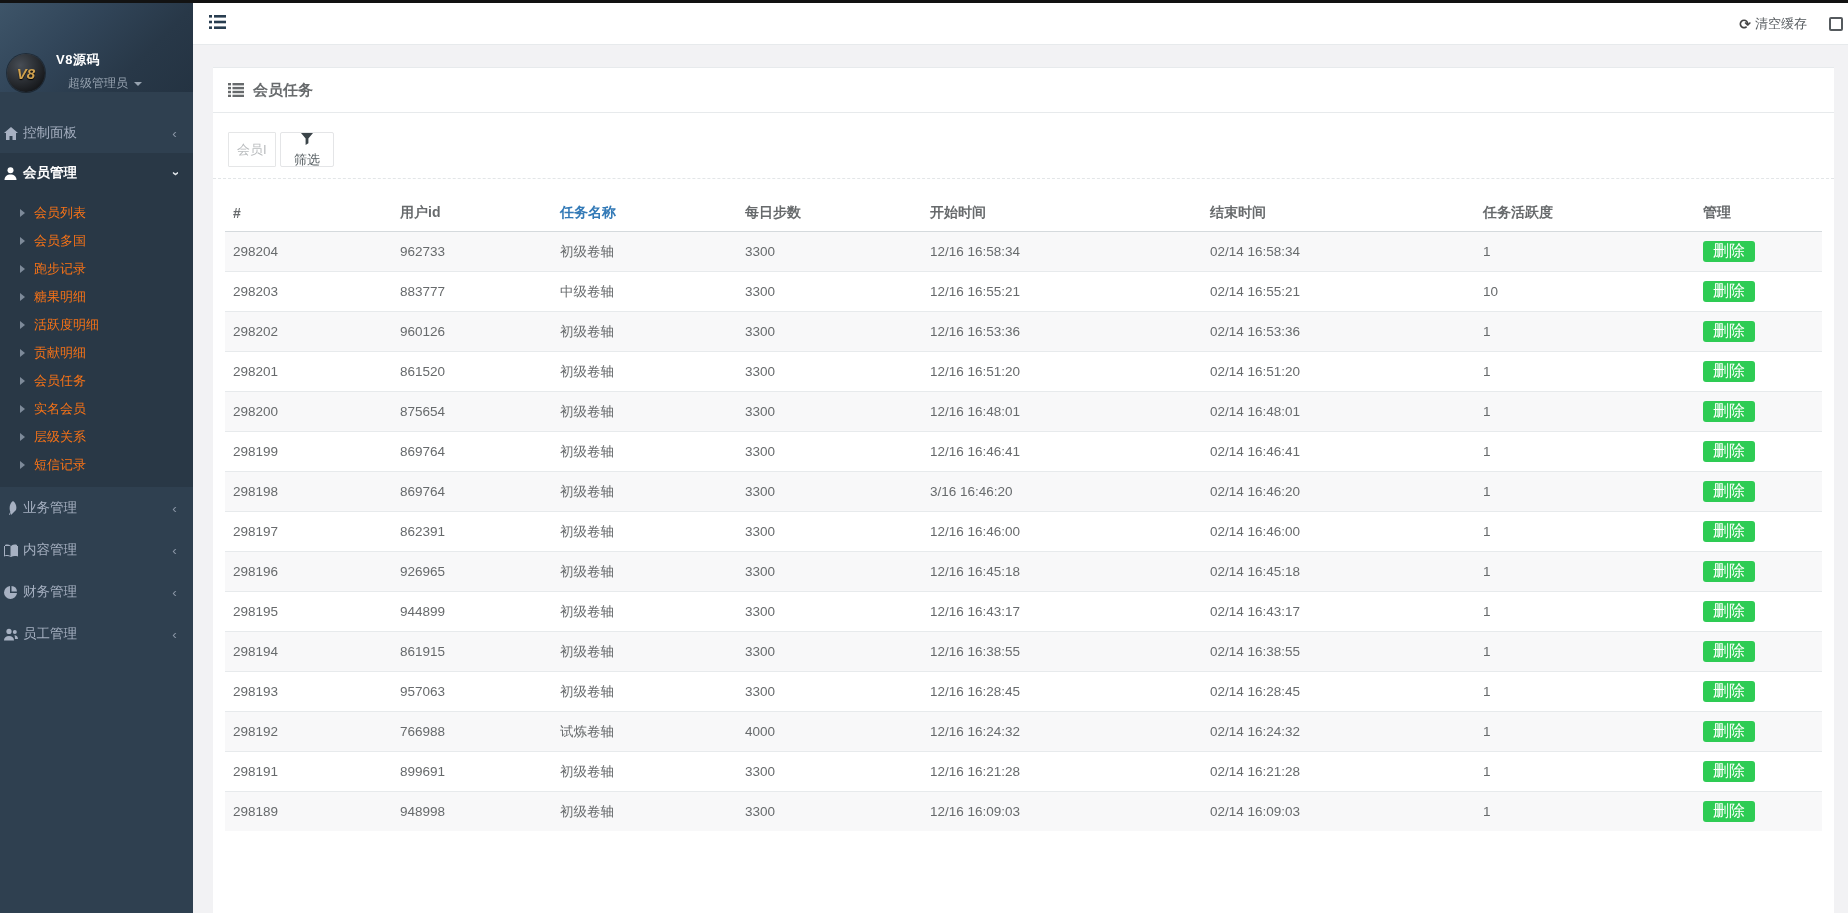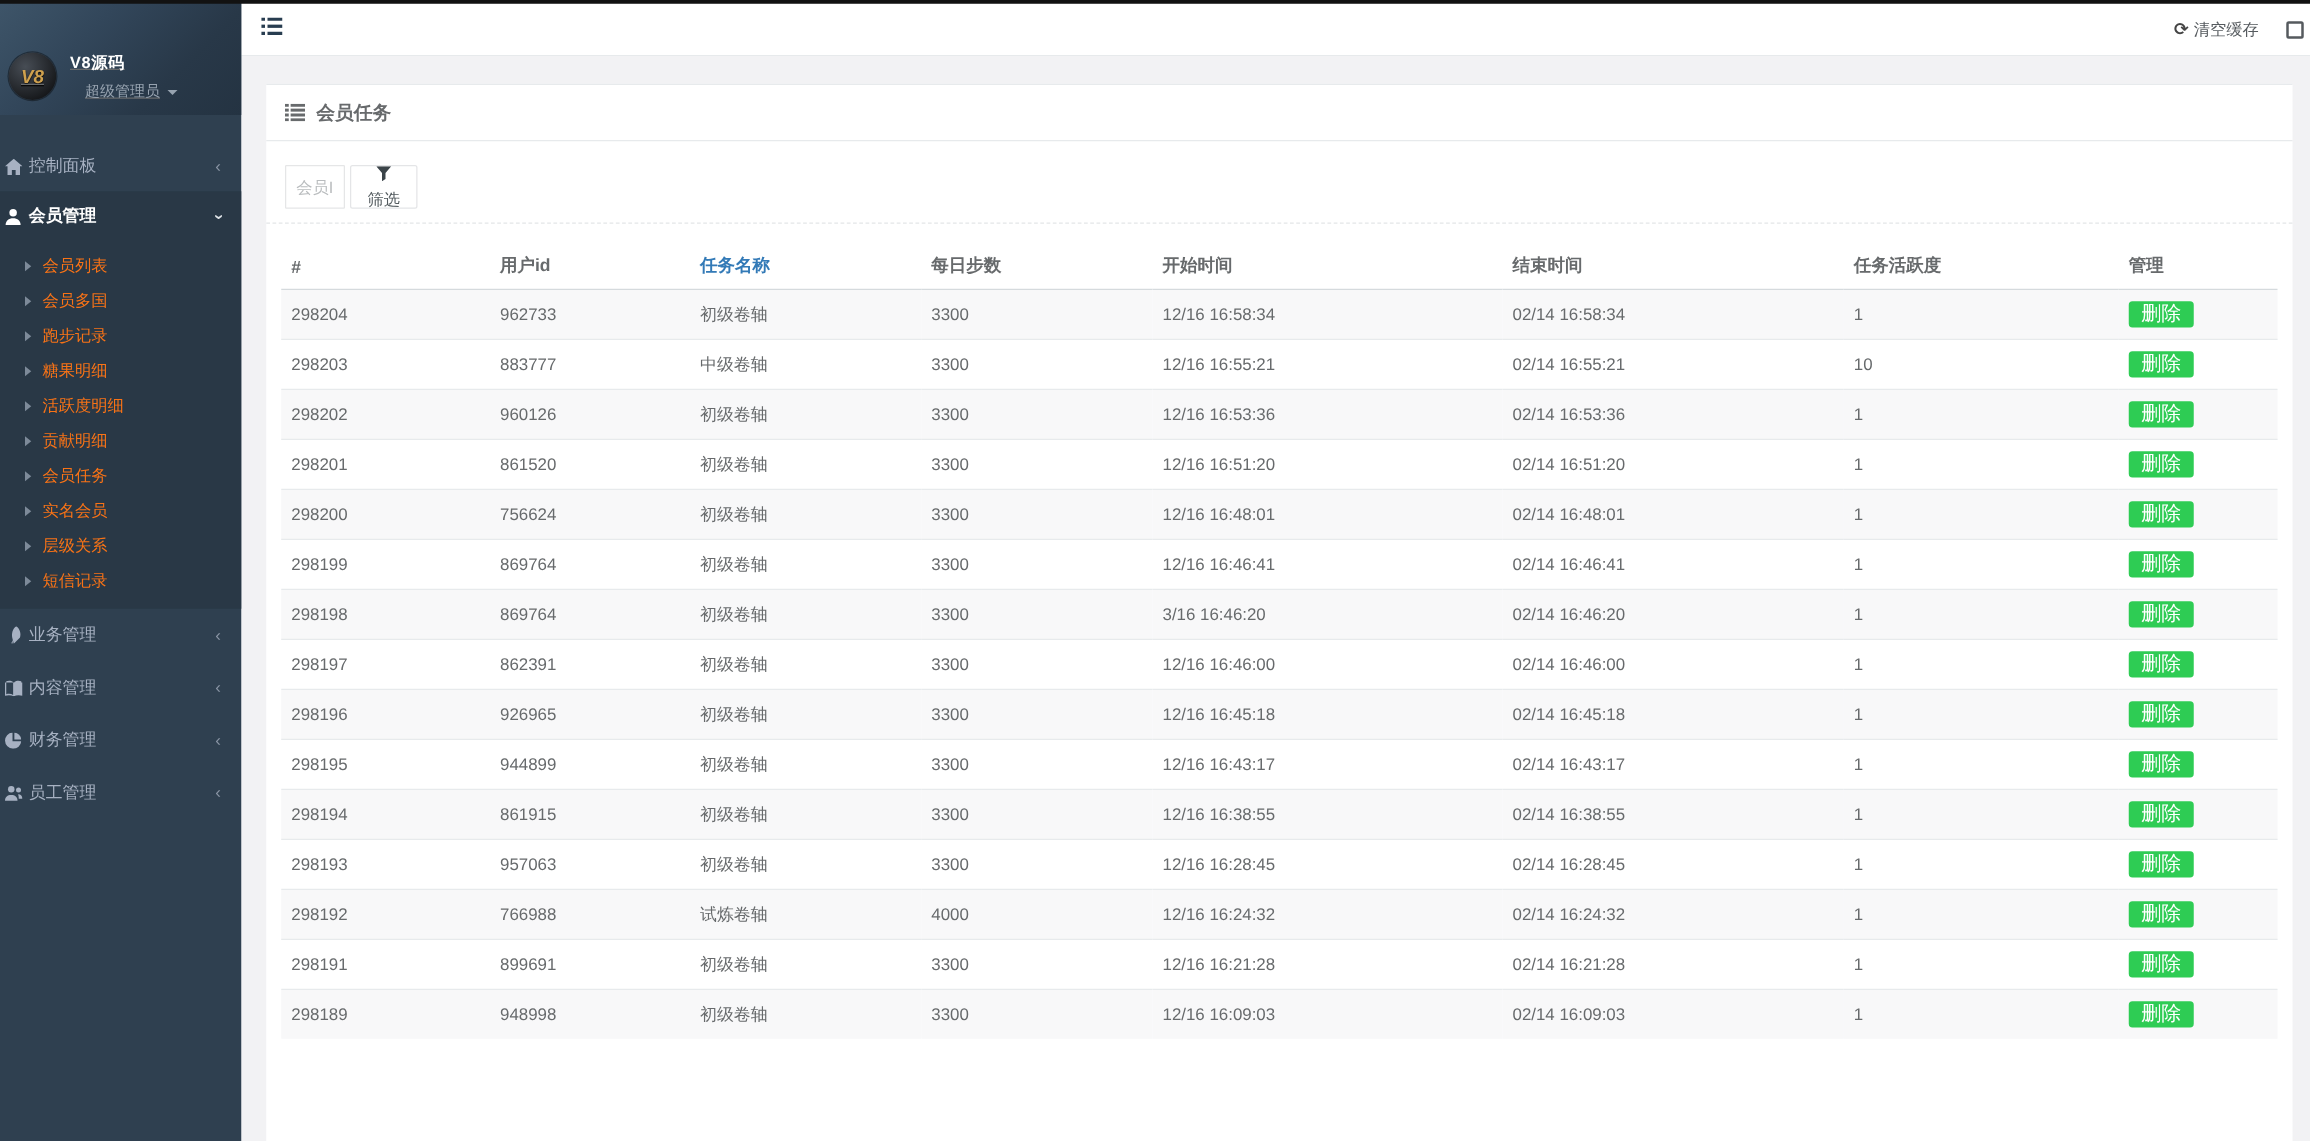--- a/index.html
+++ b/index.html
@@ -8,21 +8,21 @@
     font-family:"Liberation Sans","DejaVu Sans",sans-serif;
     background:#f2f2f4; position:relative; color:#676a6c;
   }
   .top-strip { position:absolute; top:0; left:0; width:100%; height:3px; background:#121212; z-index:20; }
 
   
   .sidebar { position:absolute; left:0; top:0; bottom:0; width:193px; background:var(--sidebar-bg,#2f4050); z-index:5; }
   .nav-header {
     height:92px; padding:30px 4px 0 7px;
     background:linear-gradient(135deg,#3e5569 0%,#32465a 35%,#283848 70%,#243342 100%);
-    display:flex; align-items:center;text-decoration:underline;
+    display:flex; align-items:flex-end;
   }
   .logo-circle {
     width:38px; height:38px; border-radius:50%;
     background:radial-gradient(circle at 35% 30%,#474d55,#17191c 75%);
     display:flex; align-items:center; justify-content:center; flex:0 0 auto;
     box-shadow:0 0 0 1px rgba(0,0,0,.4);
   }
   .logo-v8 { font-size:15px; font-weight:bold; font-style:italic; color:#cfa14f; text-shadow:0 1px 1px #000; }
   .brand-text { margin-left:11px; padding-top:1px; }
   .brand-title { color:#ffffff; font-size:13px; font-weight:bold; letter-spacing:.5px; }
@@ -351,21 +351,21 @@
                 <td>861520</td>
                 <td>初级卷轴</td>
                 <td>3300</td>
                 <td>12/16 16:51:20</td>
                 <td>02/14 16:51:20</td>
                 <td>1</td>
                 <td><button class="delete-btn">删除</button></td>
               </tr>
               <tr>
                 <td>298200</td>
-                <td>756624</td>
+                <td>875654</td>
                 <td>初级卷轴</td>
                 <td>3300</td>
                 <td>12/16 16:48:01</td>
                 <td>02/14 16:48:01</td>
                 <td>1</td>
                 <td><button class="delete-btn">删除</button></td>
               </tr>
               <tr>
                 <td>298199</td>
                 <td>869764</td>

